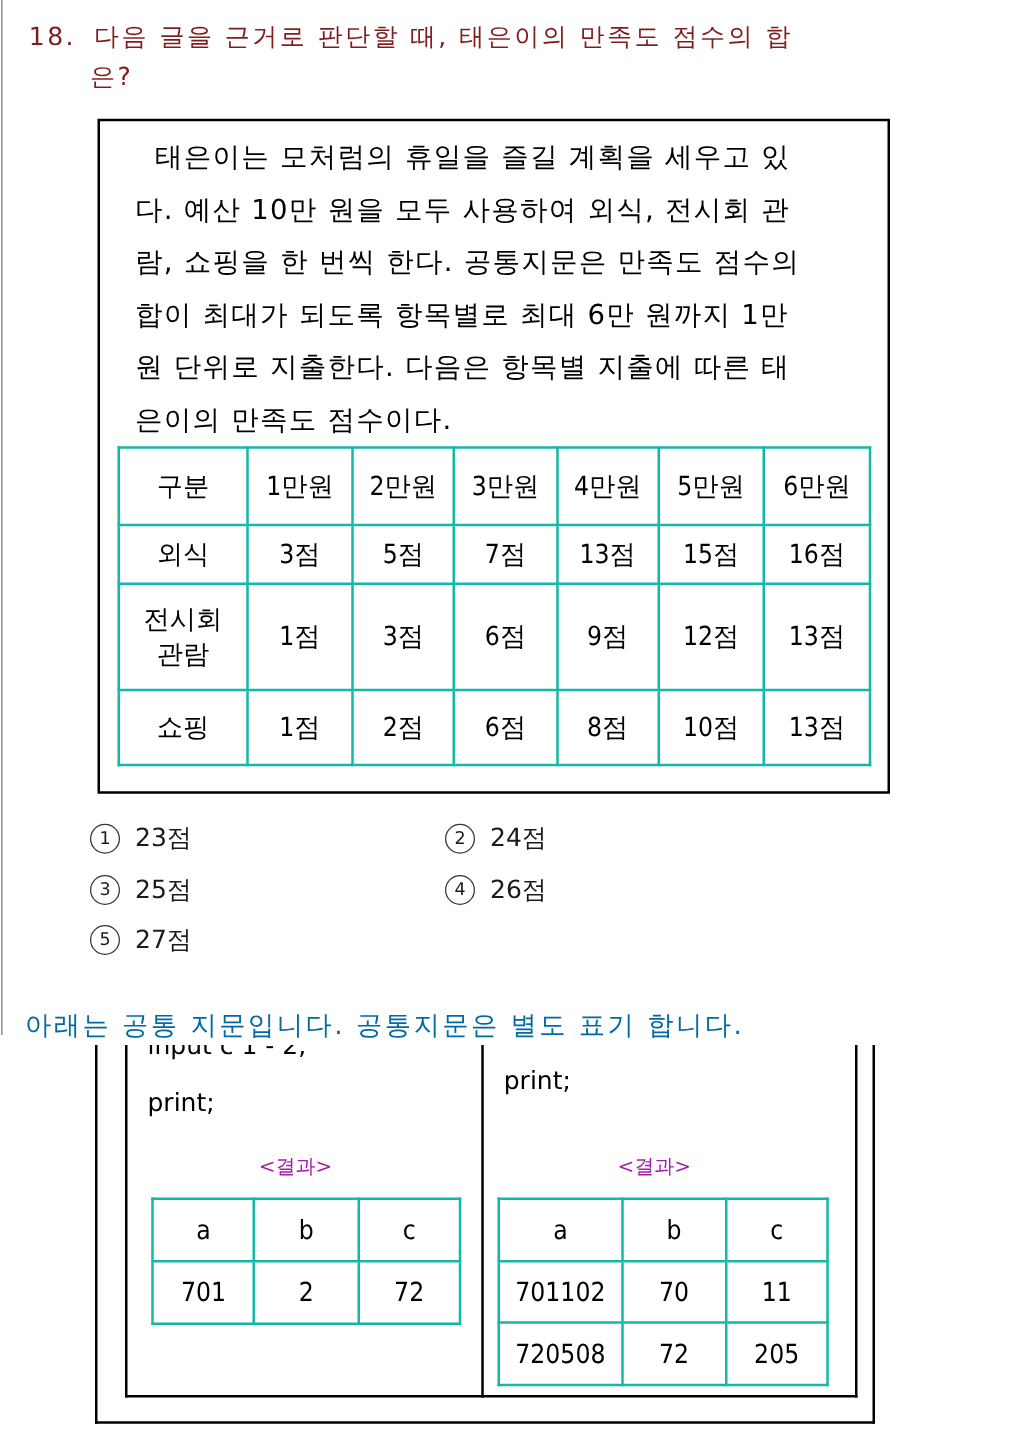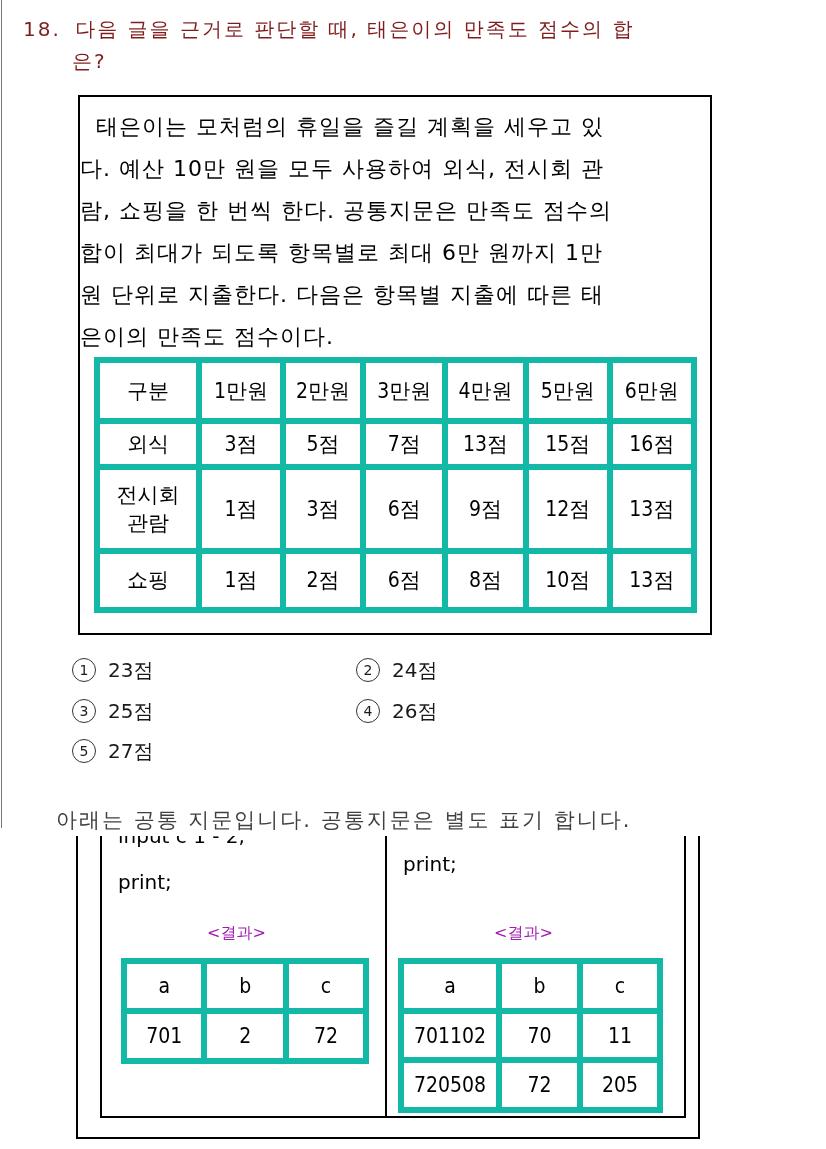--- a/index.html
+++ b/index.html
@@ -6,42 +6,42 @@
   body { width:826px; height:1149px; position:relative; overflow:hidden;
          font-family:"DejaVu Sans", sans-serif; color:#111; }
   .abs { position:absolute; }
   .left-rule { left:1px; top:0; width:1px; height:828px; background:#777; }
   .q-line { font-size:20px; letter-spacing:2px; white-space:nowrap; color:#7f1d1d; }
   .box { border:2px solid #000; box-sizing:border-box; }
   .passage-text { font-family:"DejaVu Sans", sans-serif; font-size:22px; line-height:42px;
                   letter-spacing:1px; color:#000; }
   .passage-line { position:absolute; left:0; white-space:nowrap; text-align:justify; }
   table.grid { border-collapse:collapse; position:absolute; }
-  table.grid td { border:6px solid #14b8a6; text-align:center; font-size:21px; color:#000; padding:0;
+  table.grid td { border:2px solid #14b8a6; text-align:center; font-size:21px; color:#000; padding:0;
                   font-family:"DejaVu Sans Condensed","DejaVu Sans", sans-serif; }
   .choice { font-size:20px; white-space:nowrap; color:#1a1a1a; }
   .choice .num { display:inline-block; width:22px; height:22px; border:1px solid #333; border-radius:50%;
                  font-size:14px; line-height:22px; text-align:center; margin-right:12px; vertical-align:2px; }
-  .notice { color:#404040; font-size:21px; letter-spacing:2px; white-space:nowrap;margin-left:36px; }
+  .notice { color:#0369a1; font-size:21px; letter-spacing:2px; white-space:nowrap; }
   .code { font-size:20px; color:#000; white-space:nowrap; }
   .caption { font-size:16px; color:#a21caf; white-space:nowrap; }
 </style>
 </head>
 <body>
 
 <div class="abs left-rule"></div>
 
 <div class="abs q-line" style="left:23px; top:16px;">
   <span>18.</span>
   <span style="margin-left:6px;">다음 글을 근거로 판단할 때, 태은이의 만족도 점수의 합</span>
 </div>
 <div class="abs q-line" style="left:72px; top:48px;">은?</div>
 
 <div class="abs box" style="left:78px; top:95px; width:634px; height:540px;"></div>
-<div class="abs passage-text" style="left:80px; top:106px; width:606px; height:250px;">
+<div class="abs passage-text" style="left:108px; top:106px; width:606px; height:250px;">
   <div class="passage-line" style="top: 0px; left: 0px; white-space: pre;">  태은이는 모처럼의 휴일을 즐길 계획을 세우고 있</div>
   <div class="passage-line" style="top: 42px; white-space: pre;">다. 예산 10만 원을 모두 사용하여 외식, 전시회 관</div>
   <div class="passage-line" style="top: 84px; white-space: pre;">람, 쇼핑을 한 번씩 한다. 공통지문은 만족도 점수의</div>
   <div class="passage-line" style="top: 126px; white-space: pre;">합이 최대가 되도록 항목별로 최대 6만 원까지 1만</div>
   <div class="passage-line" style="top: 168px; white-space: pre;">원 단위로 지출한다. 다음은 항목별 지출에 따른 태</div>
   <div class="passage-line" style="top: 210px; white-space: pre;">은이의 만족도 점수이다.</div>
 </div>
 
 <table class="grid" style="left:94px; top:357px; width:603px; height:256px;">
   <colgroup>

